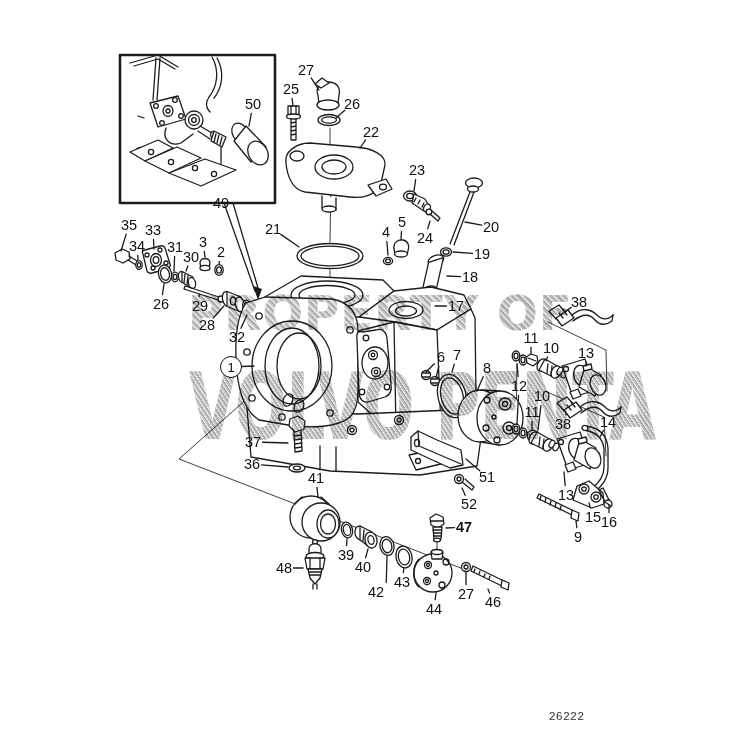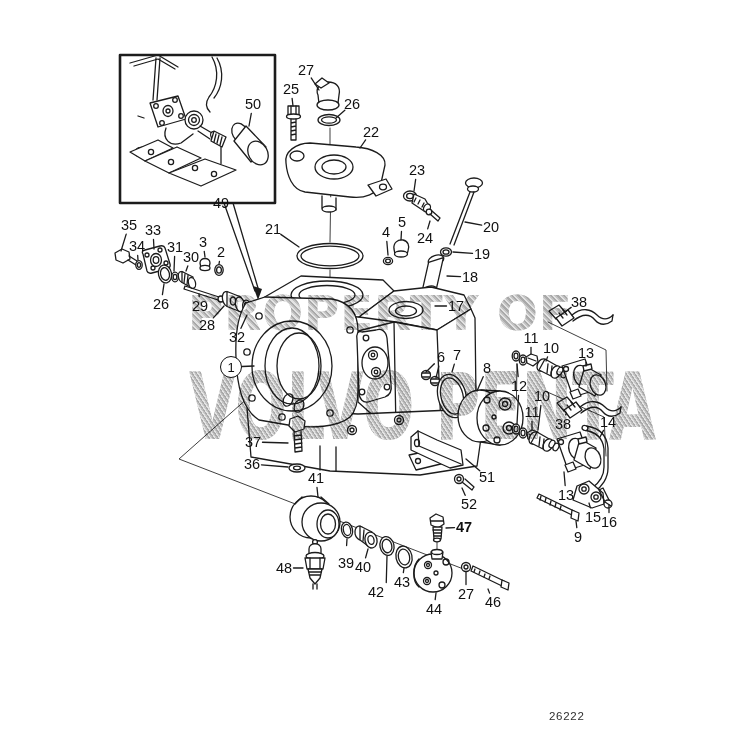--- a/index.html
+++ b/index.html
@@ -526,21 +526,21 @@
       <span class="callout" style="left: 221px; top: 252px;">2</span>
       <span class="callout" style="left: 161px; top: 304px;">26</span>
       <span class="callout" style="left: 200px; top: 306px;">29</span>
       <span class="callout" style="left: 207px; top: 325px;">28</span>
       <span class="callout" style="left: 237px; top: 337px;">32</span>
       <span class="callout circled" style="left: 231px; top: 367px;">1</span>
       <span class="callout" style="left: 253px; top: 442px;">37</span>
       <span class="callout" style="left: 252px; top: 464px;">36</span>
       <span class="callout" style="left: 316px; top: 478px;">41</span>
       <span class="callout" style="left: 284px; top: 568px;">48</span>
-      <span class="callout" style="left: 346px; top: 555px; margin-top: 8px;">39</span>
+      <span class="callout" style="left: 346px; top: 555px;">39</span>
       <span class="callout" style="left: 363px; top: 567px;">40</span>
       <span class="callout" style="left: 376px; top: 592px;">42</span>
       <span class="callout" style="left: 402px; top: 582px;">43</span>
       <span class="callout" style="left: 434px; top: 609px;">44</span>
       <span class="callout" style="left: 466px; top: 594px;">27</span>
       <span class="callout" style="left: 493px; top: 602px;">46</span>
       <span class="callout" style="left: 464px; top: 527px; font-weight: bold;">47</span>
       <span class="callout" style="left: 487px; top: 477px;">51</span>
       <span class="callout" style="left: 469px; top: 504px;">52</span>
       <span class="callout" style="left: 441px; top: 357px;">6</span>

